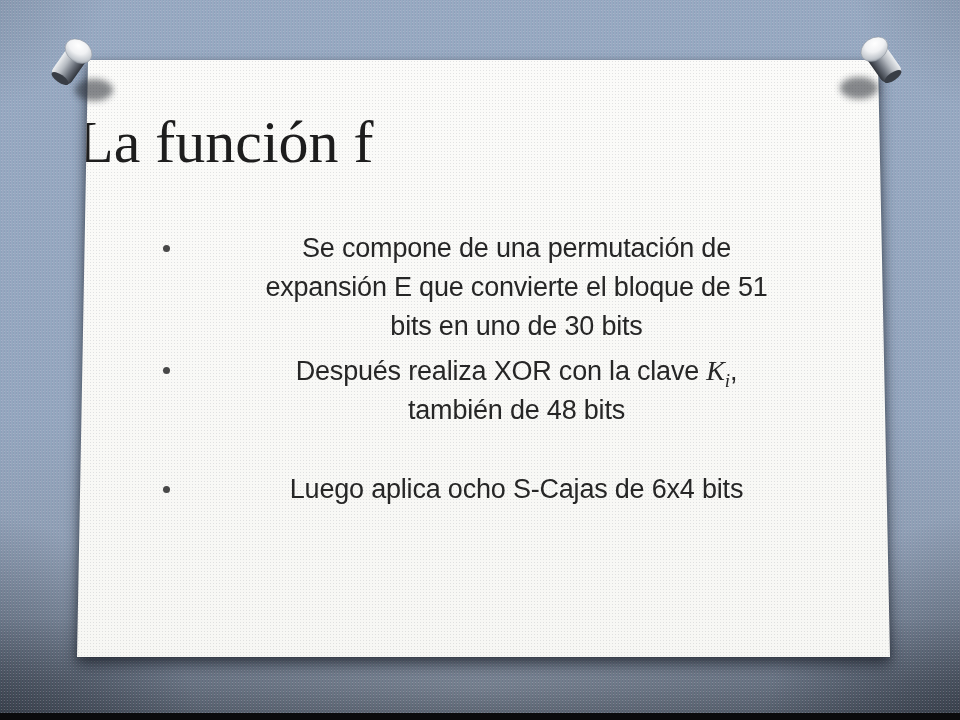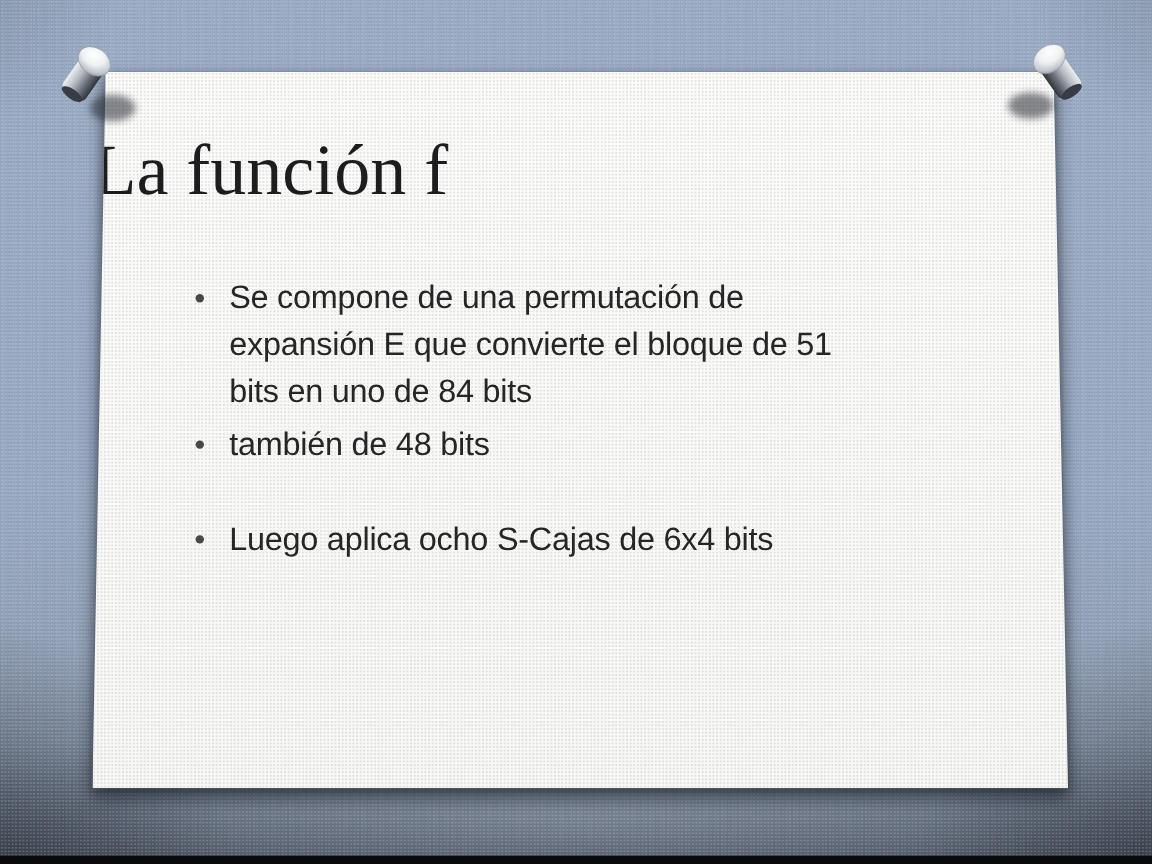--- a/index.html
+++ b/index.html
@@ -43,21 +43,21 @@
       linear-gradient(180deg, #fbfbf9 0%, #f7f7f4 100%);
     background-size:3px 3px, auto;
   }
   
   .title{
     position:absolute;top:49px;left:0;width:100%;text-align:left;
     font-family:"Liberation Serif", serif;font-size:60px;line-height:66px;
     color:#1d1d1d;
   }
   .bullets{position:absolute;top:169px;left:85px;width:680px;color:#262626;}
-  .bullet{position:relative;padding-left:29px;margin:0 0 5px 0;font-size:27px;line-height:39px;letter-spacing:-0.2px;}
+  .bullet{position:relative;padding-left:29px;margin:0 0 5px 0;font-size:27px;line-height:39px;letter-spacing:-0.2px;text-align:center;}
   .bullet:last-child{margin-bottom:0;margin-top:40px;}
   .dot{position:absolute;left:1px;top:16px;width:7px;height:7px;border-radius:50%;background:#484848;}
   .line{display:block;white-space:nowrap;}
   .run{white-space:nowrap;}
   .math-k{font-family:"Liberation Serif", serif;font-style:italic;font-size:28px;}
   .math-k sub{font-size:19px;line-height:0;font-style:italic;}
   
   .pin{position:absolute;z-index:3;}
   .pin-left{left:48px;top:30px;}
   .pin-right{left:830px;top:28px;transform:scaleX(-1);}
@@ -73,25 +73,28 @@
   <div class="paper">
 
     <div class="title">La función f</div>
 
     <div class="bullets">
 
       <div class="bullet">
         <span class="dot"></span>
         <span class="line">Se compone de una permutación de</span>
         <span class="line">expansión E que convierte el bloque de 51</span>
-        <span class="line">bits en uno de 84 bits</span>
+        <span class="line">bits en uno de 30 bits</span>
       </div>
 
       <div class="bullet">
         <span class="dot"></span>
+        <span class="line">
+          <span class="run">Después realiza XOR con la clave </span><span class="math-k"><i>K</i><sub>i</sub></span><span class="run">,</span>
+        </span>
         <span class="line">también de 48 bits</span>
       </div>
 
       <div class="bullet">
         <span class="dot"></span>
         <span class="line">Luego aplica ocho S-Cajas de 6x4 bits</span>
       </div>
 
     </div>
   </div>

